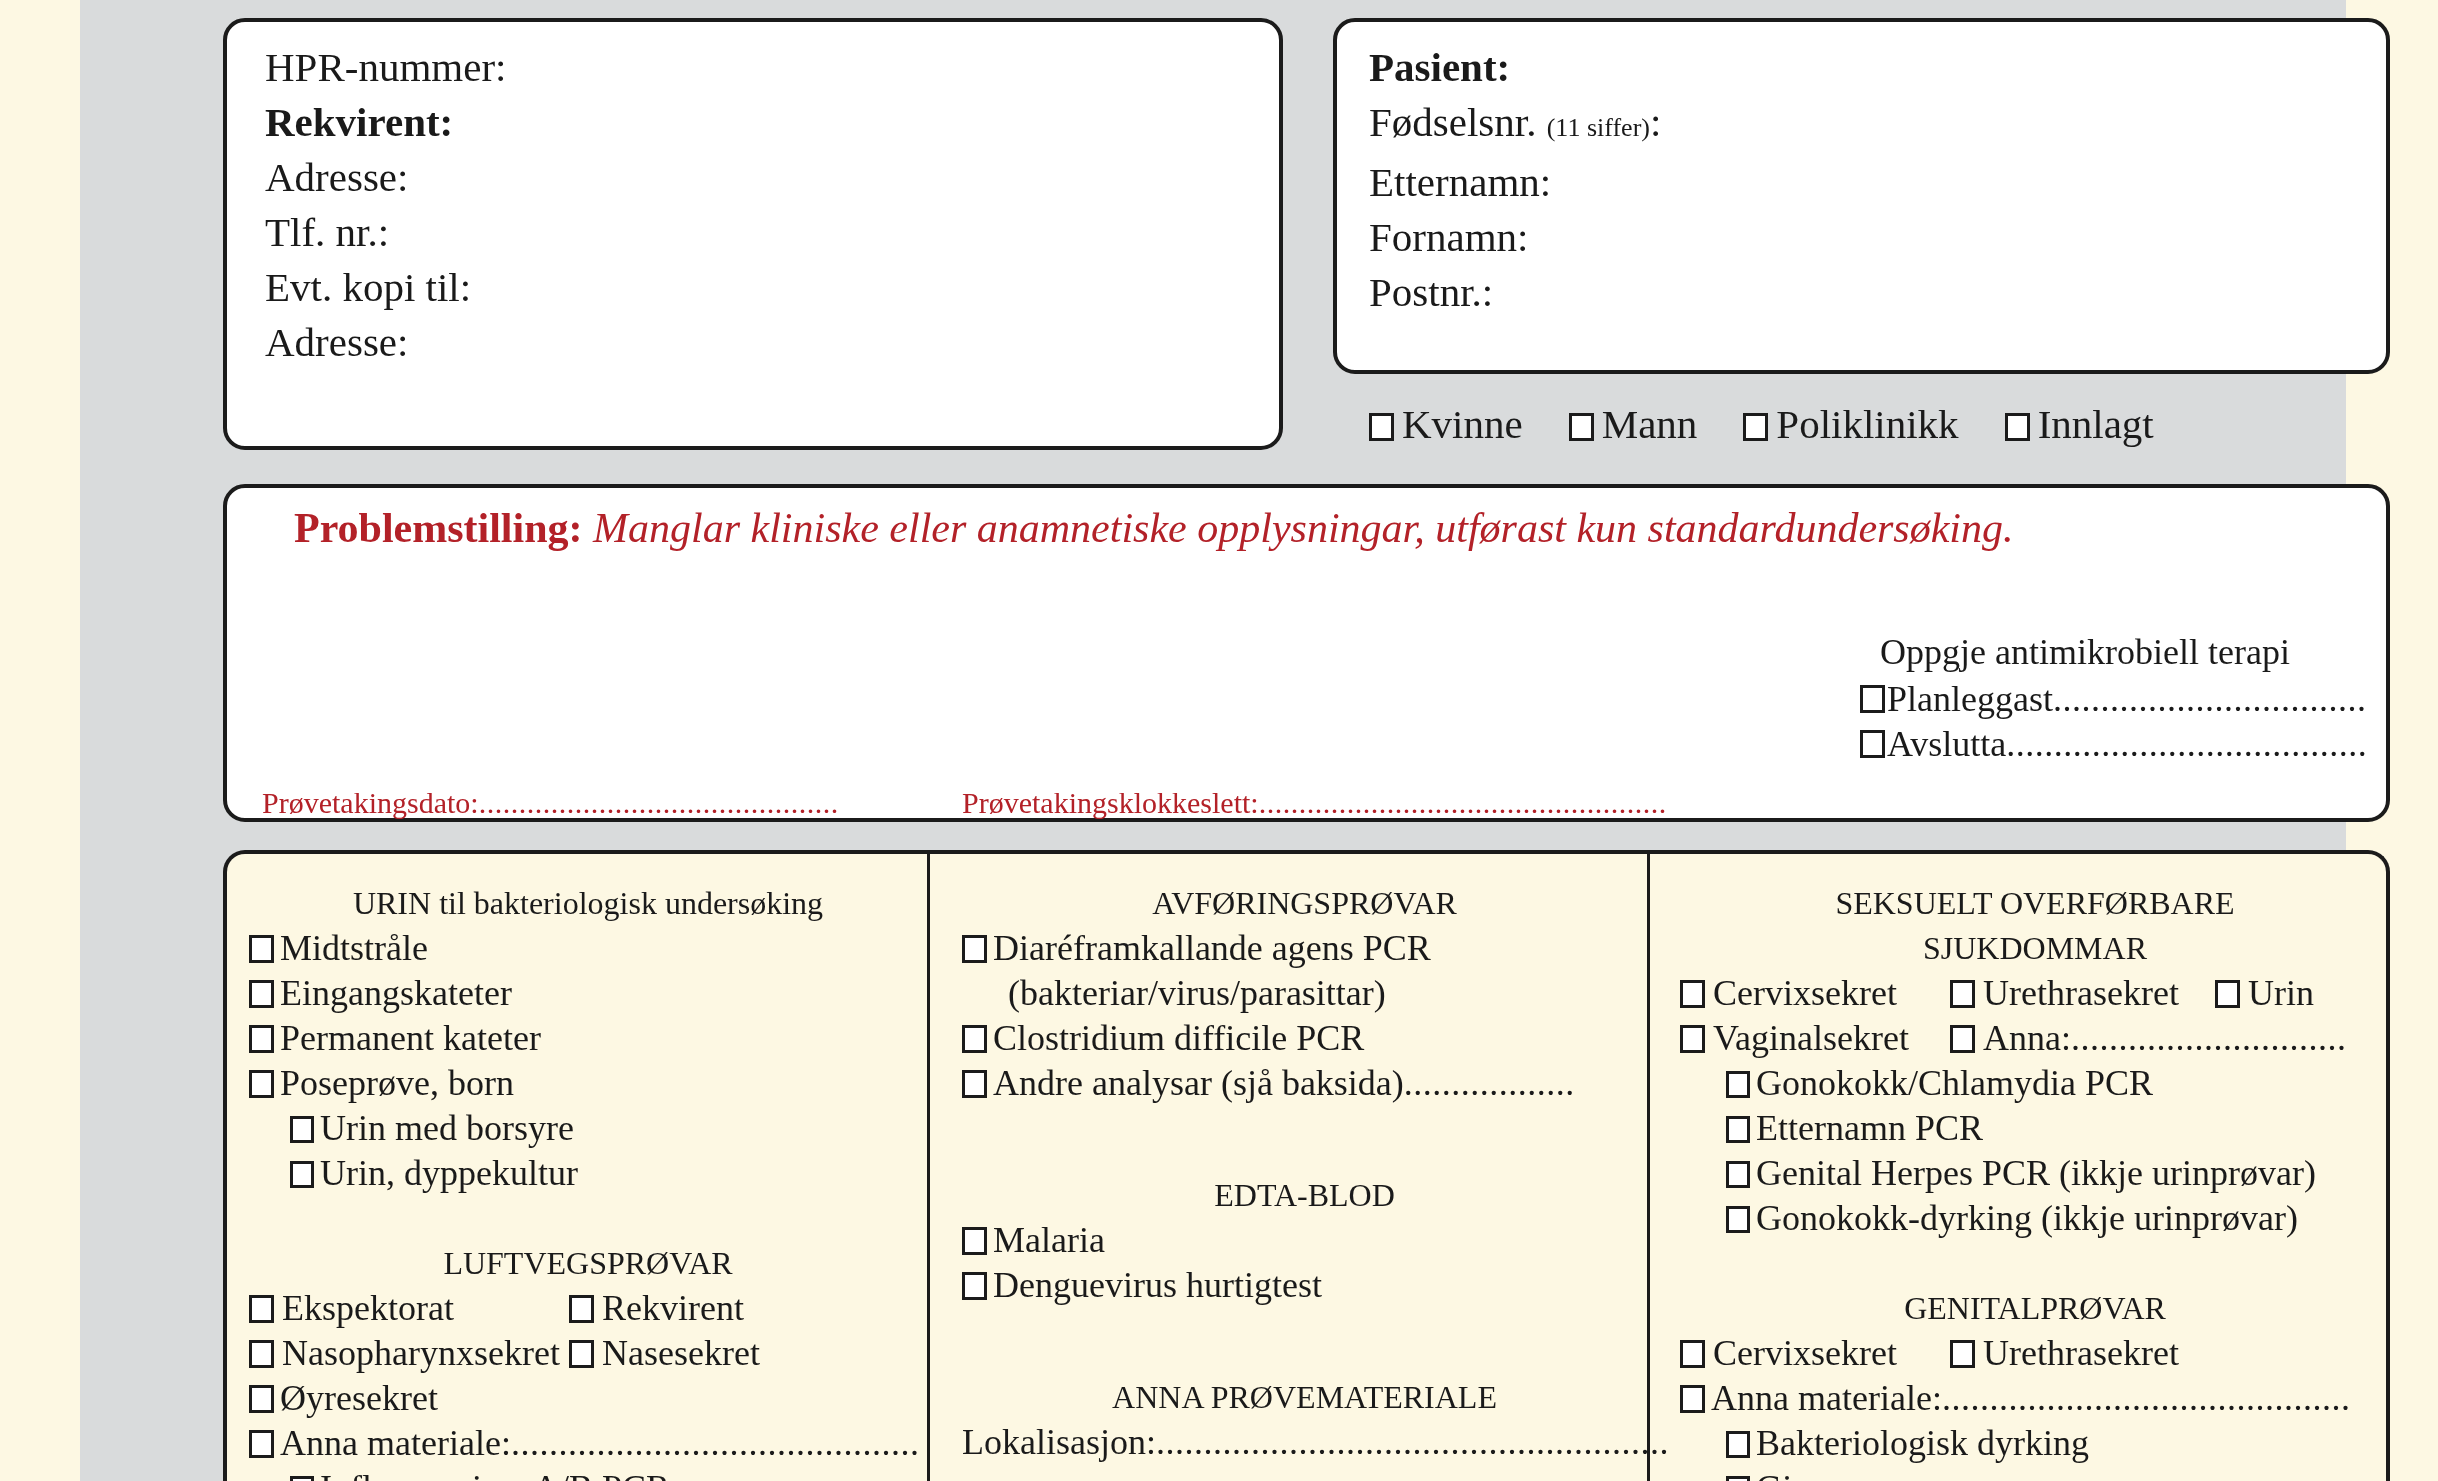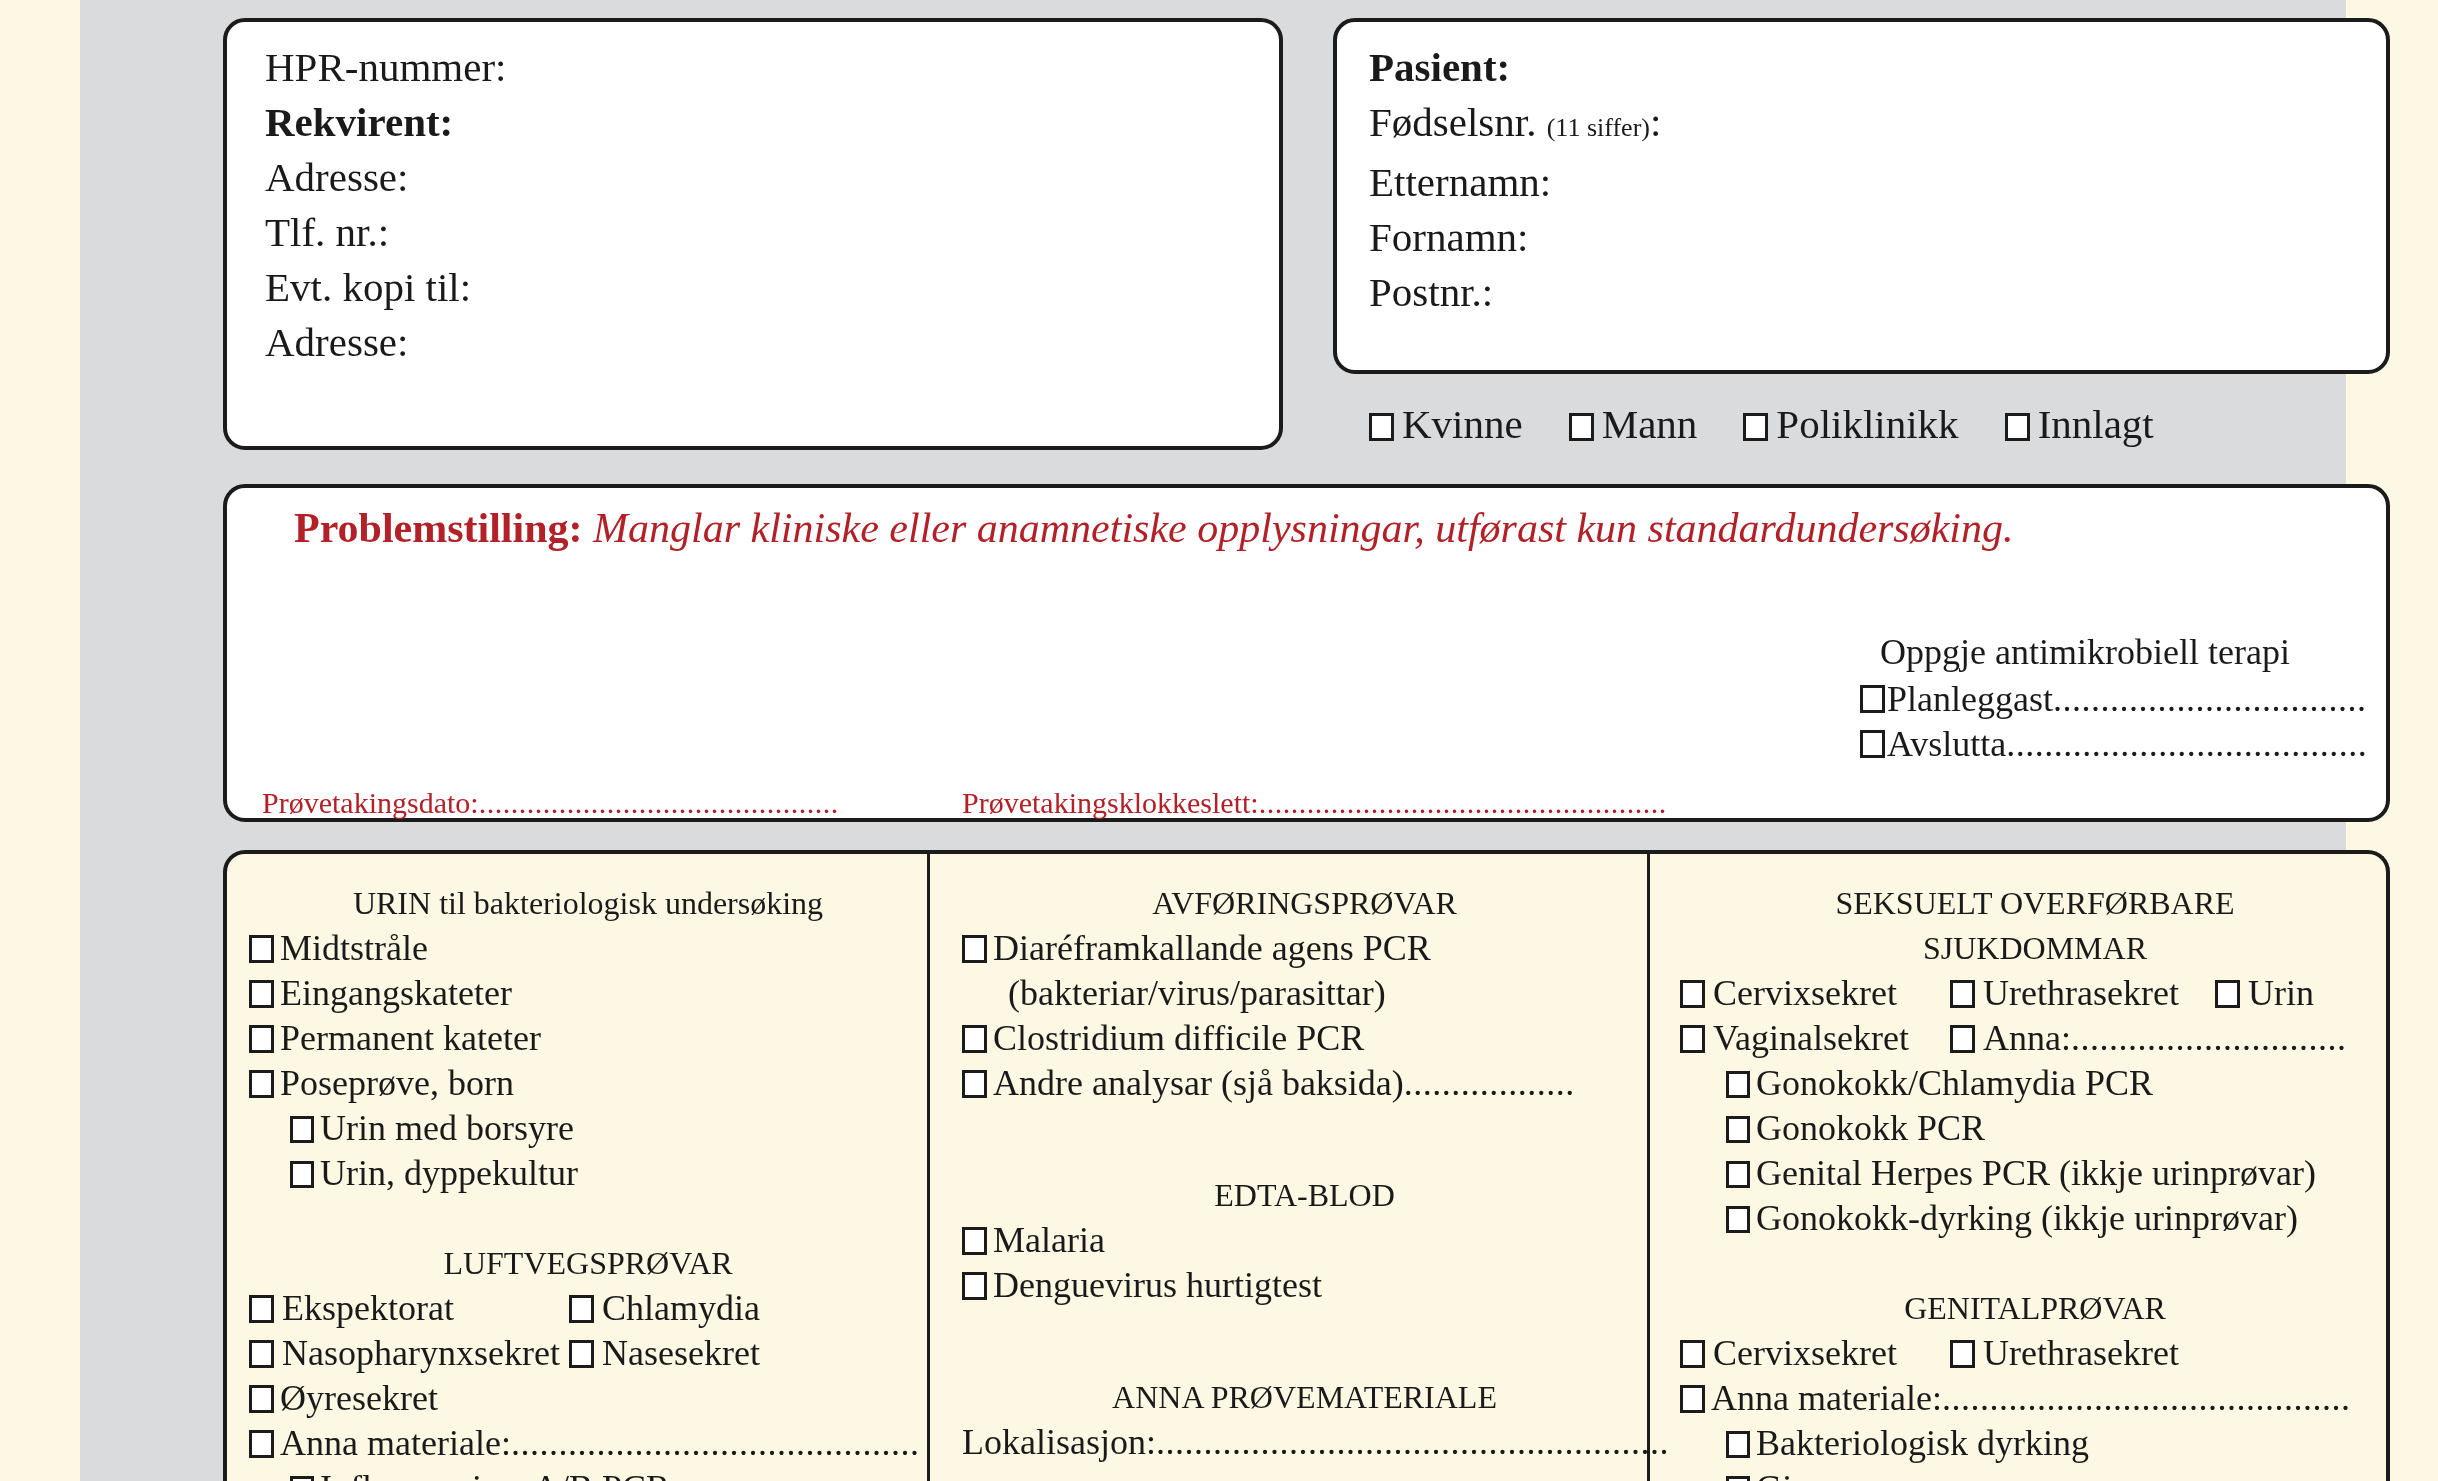--- a/index.html
+++ b/index.html
@@ -242,21 +242,21 @@
         <div class="opt"><span class="cb"></span><span>Permanent kateter</span></div>
         <div class="opt"><span class="cb"></span><span>Poseprøve, born</span></div>
         <div class="opt ind"><span class="cb sm"></span><span>Urin med borsyre</span></div>
         <div class="opt ind"><span class="cb sm"></span><span>Urin, dyppekultur</span></div>
 
         <div class="spacer"></div>
 
         <div class="sec-head">LUFTVEGSPRØVAR</div>
         <div class="two">
           <span><span class="cb"></span><span>Ekspektorat</span></span>
-          <span><span class="cb"></span><span>Chlamydia</span></span>
+          <span><span class="cb"></span><span>Rekvirent</span></span>
         </div>
         <div class="two">
           <span><span class="cb"></span><span>Nasopharynxsekret</span></span>
           <span><span class="cb"></span><span>Nasesekret</span></span>
         </div>
         <div class="opt"><span class="cb"></span><span>Øyresekret</span></div>
         <div class="opt"><span class="cb"></span><span>Anna materiale:</span><span class="dots">...........................................</span></div>
         <div class="opt ind"><span class="cb sm"></span><span>Influensavirus A/B PCR</span></div>
       </div>
 
@@ -288,21 +288,21 @@
         <div class="three">
           <span><span class="cb"></span><span>Cervixsekret</span></span>
           <span><span class="cb"></span><span>Urethrasekret</span></span>
           <span><span class="cb"></span><span>Urin</span></span>
         </div>
         <div class="three">
           <span><span class="cb"></span><span>Vaginalsekret</span></span>
           <span><span class="cb"></span><span>Anna:</span><span class="dots">.............................</span></span>
         </div>
         <div class="opt ind2"><span class="cb sm"></span><span>Gonokokk/Chlamydia PCR</span></div>
-        <div class="opt ind2"><span class="cb sm"></span><span>Gonokokk PCR</span></div>
+        <div class="opt ind2"><span class="cb sm"></span><span>Etternamn PCR</span></div>
         <div class="opt ind2"><span class="cb sm"></span><span>Genital Herpes PCR (ikkje urinprøvar)</span></div>
         <div class="opt ind2"><span class="cb sm"></span><span>Gonokokk-dyrking (ikkje urinprøvar)</span></div>
 
         <div class="spacer"></div>
 
         <div class="sec-head">GENITALPRØVAR</div>
         <div class="three">
           <span><span class="cb"></span><span>Cervixsekret</span></span>
           <span><span class="cb"></span><span>Urethrasekret</span></span>
         </div>

